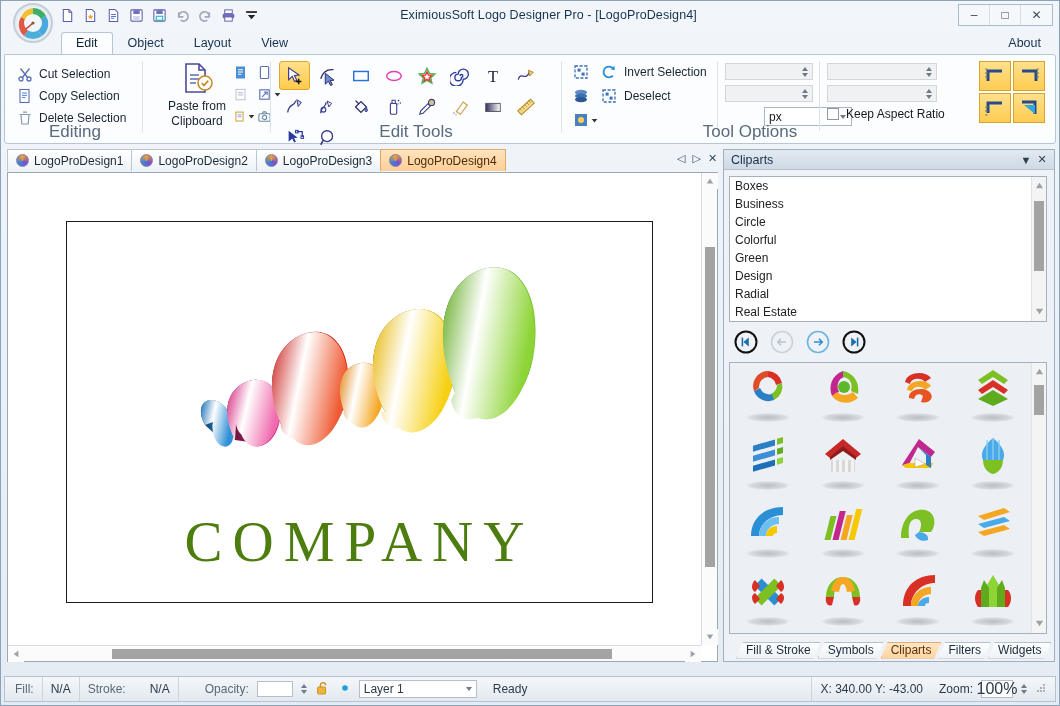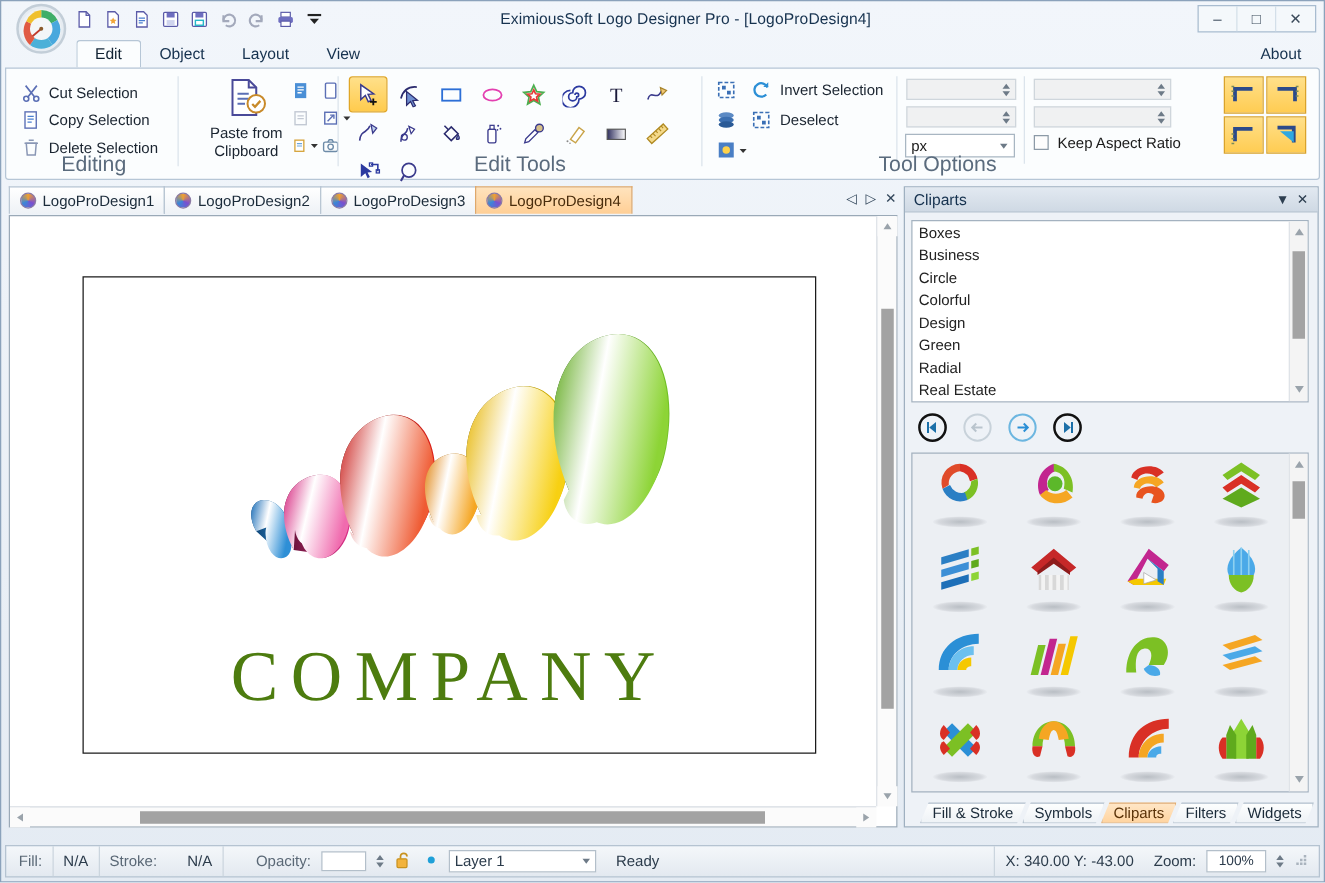--- a/index.html
+++ b/index.html
@@ -68,21 +68,21 @@
   
   #g-opts { left:560px; right:4px;text-decoration:underline; }
   .optcol1 { position:absolute; left:8px; top:3px; width:24px; }
   .optcol2 { position:absolute; left:36px; top:3px; width:120px; }
   .optrow { height:24px; display:flex; align-items:center; gap:7px; font-size:12px; color:#1a2430; }
   .spinwrap { position:absolute; }
   .spinbox { width:88px; height:17px; background:#f0f1f2; border:1px solid #cfd6dc; position:relative; }
   .spinbox .arrows { position:absolute; right:1px; top:0; width:12px; height:15px; display:flex; flex-direction:column; justify-content:center; align-items:center; gap:2px;}
   .tri-u { width:0;height:0;border-left:3px solid transparent;border-right:3px solid transparent;border-bottom:4px solid #6d7a87;}
   .tri-d { width:0;height:0;border-left:3px solid transparent;border-right:3px solid transparent;border-top:4px solid #6d7a87;}
-  .combo { width:88px; height:19px; background:#fff; border:1px solid #a8b6c2; display:flex; align-items:center; padding-left:4px; font-size:12px; position:relative;}
+  .combo { width:88px; height:19px; background:#fff; border:1px solid #a8b6c2; display:flex; align-items:center; padding-left:4px; font-size:12px; position:relative;margin-left:40px;}
   .combo .cv { flex:1; }
   .combo .tri-d { margin-right:5px; }
   .chk { width:12px; height:12px; border:1px solid #8c9aa7; background:#fdfdfd; }
   .aspect { position:absolute; right:6px; top:4px; display:grid; grid-template-columns:32px 32px; grid-template-rows:30px 30px; gap:2px; }
   .abtn { background:linear-gradient(#ffe08a,#ffcc52); border:1px solid #d9a32b; display:flex; align-items:center; justify-content:center; }
 
   
   .doctabs { position:absolute; left:6px; top:148px; height:24px; display:flex; align-items:flex-start; }
   .dtab { height:22px; display:flex; align-items:center; gap:5px; padding:0 8px; font-size:12px;
           border:1px solid #b9c6d3; border-bottom:none; background:linear-gradient(#ffffff,#eef2f6); color:#1b2b3a; margin-right:-1px;}
@@ -133,21 +133,21 @@
           clip-path: polygon(7px 0,100% 0,calc(100% - 7px) 100%,0 100%); }
   .rtab.active { background:linear-gradient(#ffe6c6,#ffd4a0); border-color:#e3ab6d; color:#5a3208; }
 
   
   .statusbar { position:absolute; left:3px; right:3px; bottom:3px; height:26px;
                background:linear-gradient(#f4f7fa,#e3e9f0); border:1px solid #b5c3d1; display:flex; align-items:center; font-size:12px; color:#2b3b4b; }
   .sbseg { display:flex; align-items:center; height:100%; padding:0 8px; border-right:1px solid #cbd5de; gap:8px; }
   .sbseg.noborder { border-right:none; }
   .opbox { width:36px; height:16px; background:#fff; border:1px solid #b3bfca; }
   .layerbox { width:118px; height:18px; background:#fff; border:1px solid #b3bfca; display:flex; align-items:center; padding:0 4px; font-size:12px; }
-  .zoombox { width:48px; height:18px; background:#fff; border:1px solid #b3bfca; display:flex; align-items:center; justify-content:center; font-size:11px; }
+  .zoombox { width:32px; height:18px; background:#fff; border:1px solid #b3bfca; display:flex; align-items:center; justify-content:center; font-size:16px; }
   .dim { color:#5a6876; }
 </style>
 </head>
 <body>
 
 <div id="app">
 
   <div class="titlebar">
 
     <div class="orb">
@@ -752,22 +752,22 @@
       <span class="t">Cliparts</span>
       <span class="hb">▼</span>
       <span class="hb">✕</span>
     </div>
 
     <div class="catlist">
       <div class="catitem">Boxes</div>
       <div class="catitem">Business</div>
       <div class="catitem">Circle</div>
       <div class="catitem">Colorful</div>
+      <div class="catitem">Green</div>
       <div class="catitem">Design</div>
-      <div class="catitem">Green</div>
       <div class="catitem">Radial</div>
       <div class="catitem">Real Estate</div>
       <div class="catsb">
         <div style="position:absolute;left:3px;top:2px;">
           <svg width="9" height="9" viewBox="0 0 8 8">
               <path d="M4 1.6 L7.2 6.4 H0.8z" fill="#9aa3ab"></path>
             </svg>
         </div>
         <div style="position:absolute;left:2px;top:24px;width:10px;height:70px;background:#a3a3a3;"></div>
         <div style="position:absolute;left:3px;bottom:2px;">

